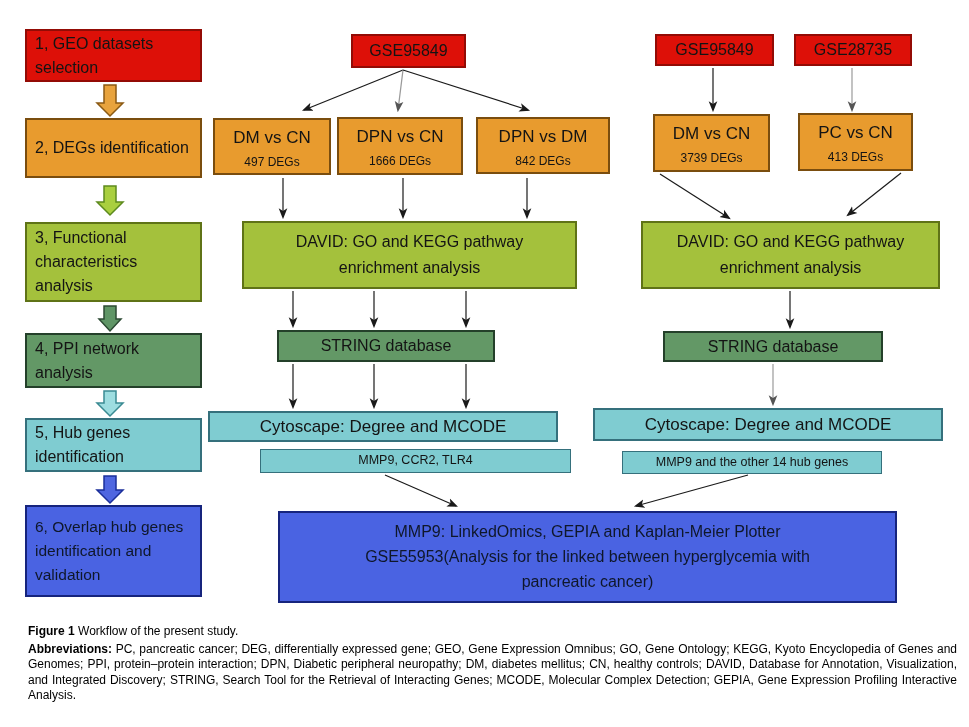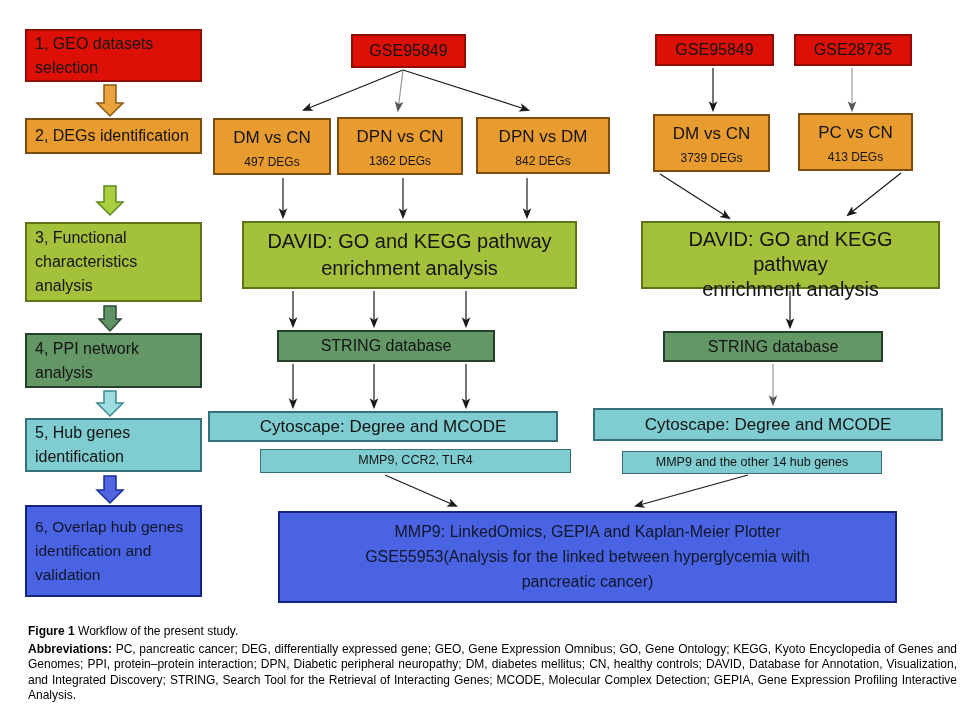--- a/index.html
+++ b/index.html
@@ -14,34 +14,34 @@
   .c-orange{background:#e89b2e;border-color:#7a4d0e;}
   .c-ygreen{background:#a4c13c;border-color:#5f7317;}
   .c-dgreen{background:#639866;border-color:#24402a;}
   .c-teal{background:#7fccd1;border-color:#35707c;}
   .c-blue{background:#4a63e2;border-color:#16247d;color:#0f172a;}
   .c-yellow{background:#ecd13e;border-color:#1a1a1a;}
   
   .step{left:25px;width:177px;font-size:16px;line-height:1.5;
         align-items:flex-start;text-align:left;padding:2px 8px;}
   .step0{top:29px;height:53px;}
-  .step1{top:118px;height:36px;}
+  .step1{top:118px;height:60px;}
   .step2{top:222px;height:80px;}
   .step3{top:333px;height:55px;}
   .step4{top:418px;height:54px;}
   .step5{top:505px;height:92px;font-size:15.5px;line-height:1.55;}
   
   .gse-mid{left:351px;top:34px;width:115px;height:34px;font-size:16px;}
   .deg{justify-content:flex-start;padding-top:7px;}
   .deg .t{font-size:17px;}
   .deg .d{font-size:12px;margin-top:7px;}
   .deg-m0{left:213px;top:118px;width:118px;height:57px;}
   .deg-m1{left:337px;top:117px;width:126px;height:58px;}
   .deg-m2{left:476px;top:117px;width:134px;height:57px;}
-  .david{font-size:20px;justify-content:space-evenly;padding:4px 6px;}
+  .david{font-size:16px;justify-content:space-evenly;padding:4px 6px;}
   .david-mid{left:242px;top:221px;width:335px;height:68px;}
   .string-mid{left:277px;top:330px;width:218px;height:32px;font-size:16px;}
   .cyto{font-size:17px;}
   .cyto-mid{left:208px;top:411px;width:350px;height:31px;}
   .hub{font-size:12.5px;border-width:1px;}
   .hub-mid{left:260px;top:449px;width:311px;height:24px;}
   
   .gse-r0{left:655px;top:34px;width:119px;height:32px;font-size:16px;}
   .gse-r1{left:794px;top:34px;width:118px;height:32px;font-size:16px;}
   .deg-r0{left:653px;top:114px;width:117px;height:58px;}
@@ -136,21 +136,21 @@
 
   <div class="bx c-red gse-mid">
     <span>GSE95849</span>
   </div>
   <div class="bx c-orange deg deg-m0">
     <span class="t">DM vs CN</span>
     <span class="d">497 DEGs</span>
   </div>
   <div class="bx c-orange deg deg-m1">
     <span class="t">DPN vs CN</span>
-    <span class="d">1362 DEGs</span>
+    <span class="d">1666 DEGs</span>
   </div>
   <div class="bx c-orange deg deg-m2">
     <span class="t">DPN vs DM</span>
     <span class="d">842 DEGs</span>
   </div>
   <div class="bx c-ygreen david david-mid">
     <span>DAVID: GO and KEGG pathway</span>
     <span>enrichment analysis</span>
   </div>
   <div class="bx c-dgreen string-mid">

